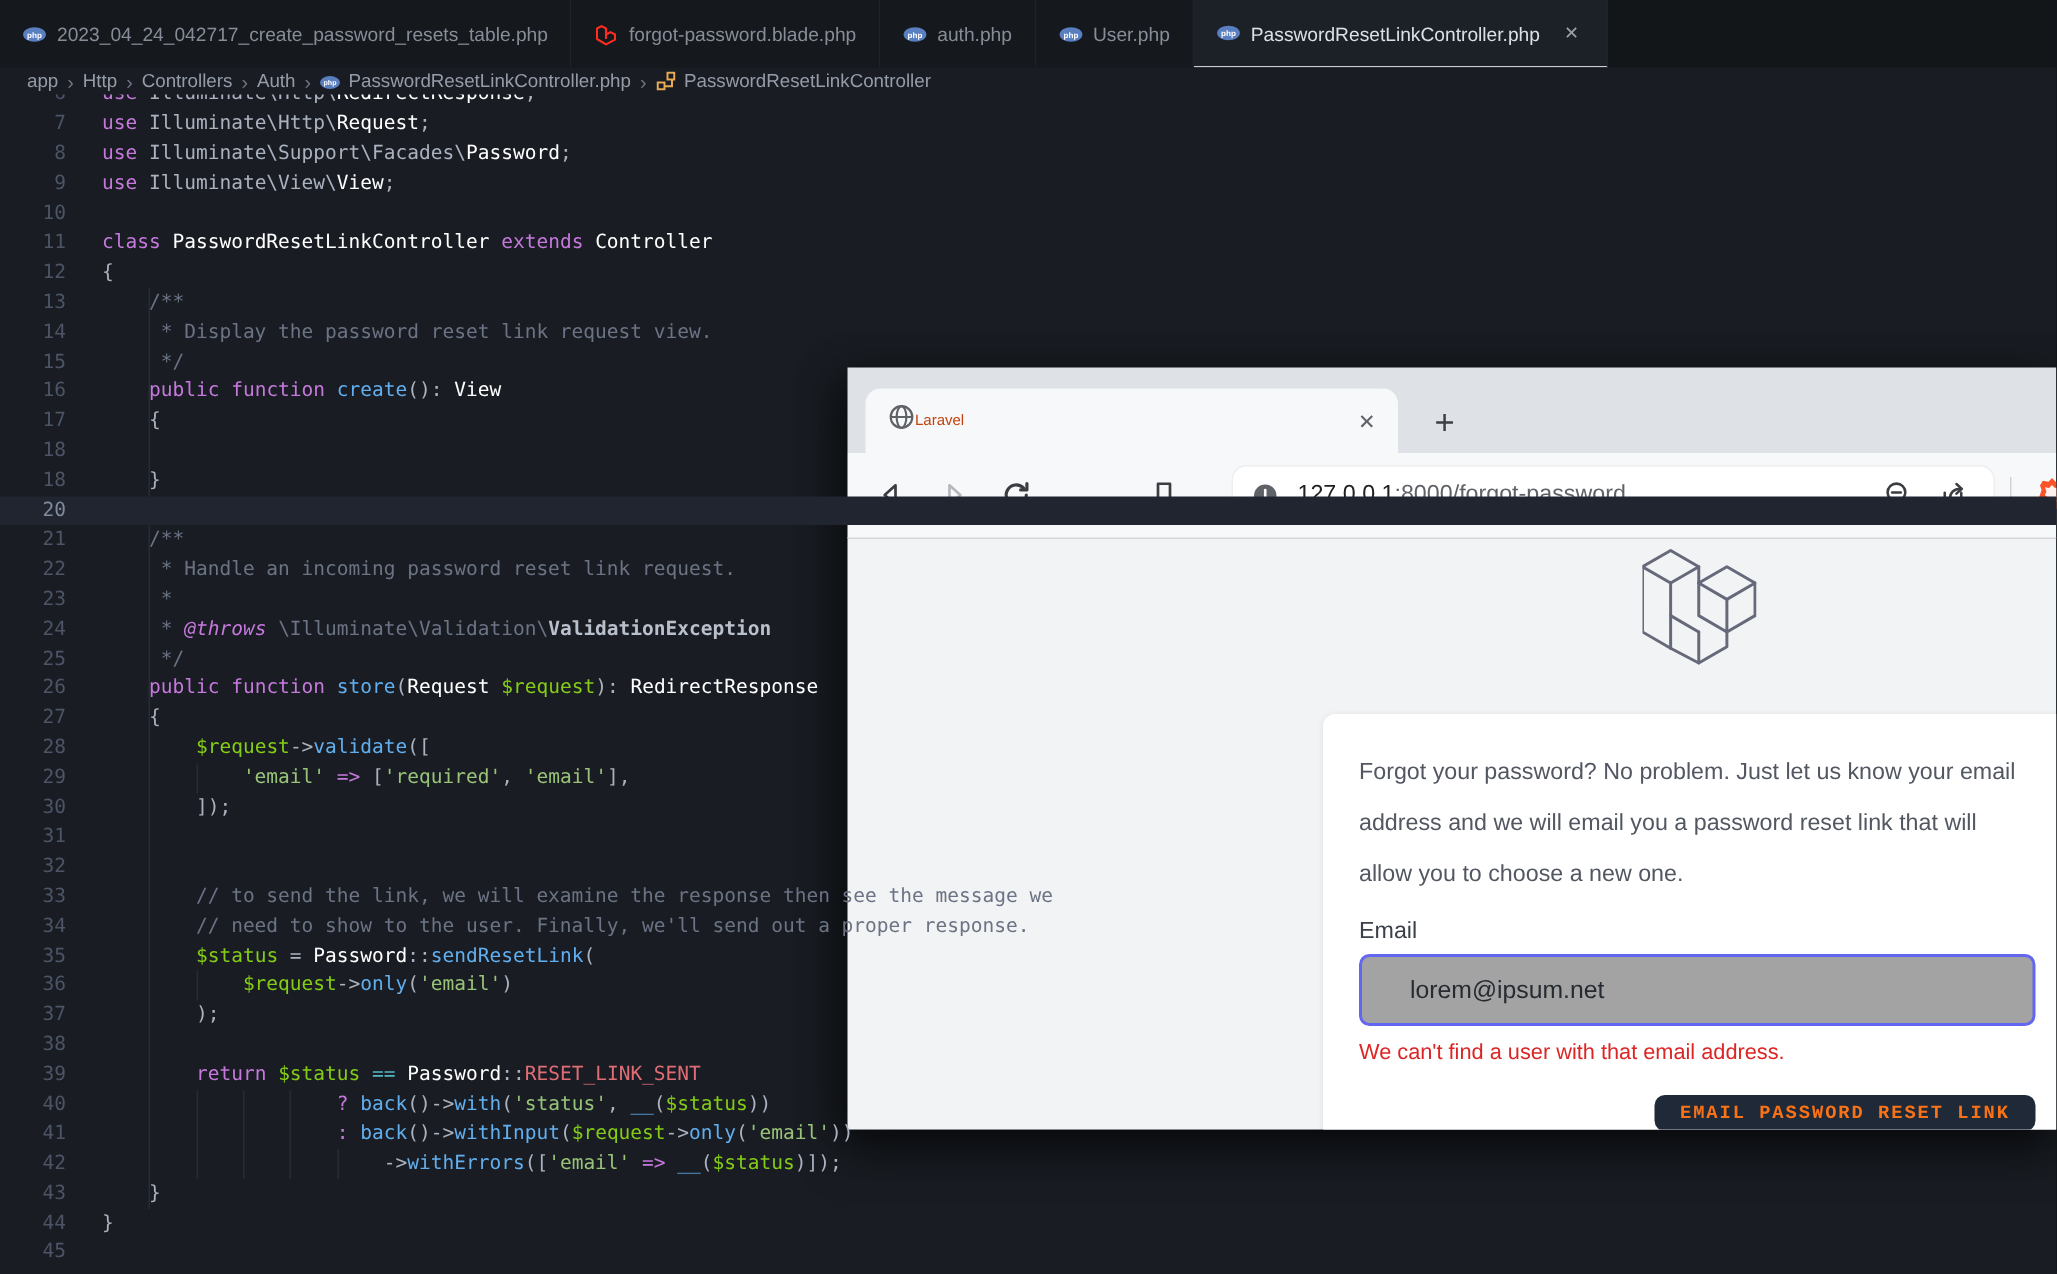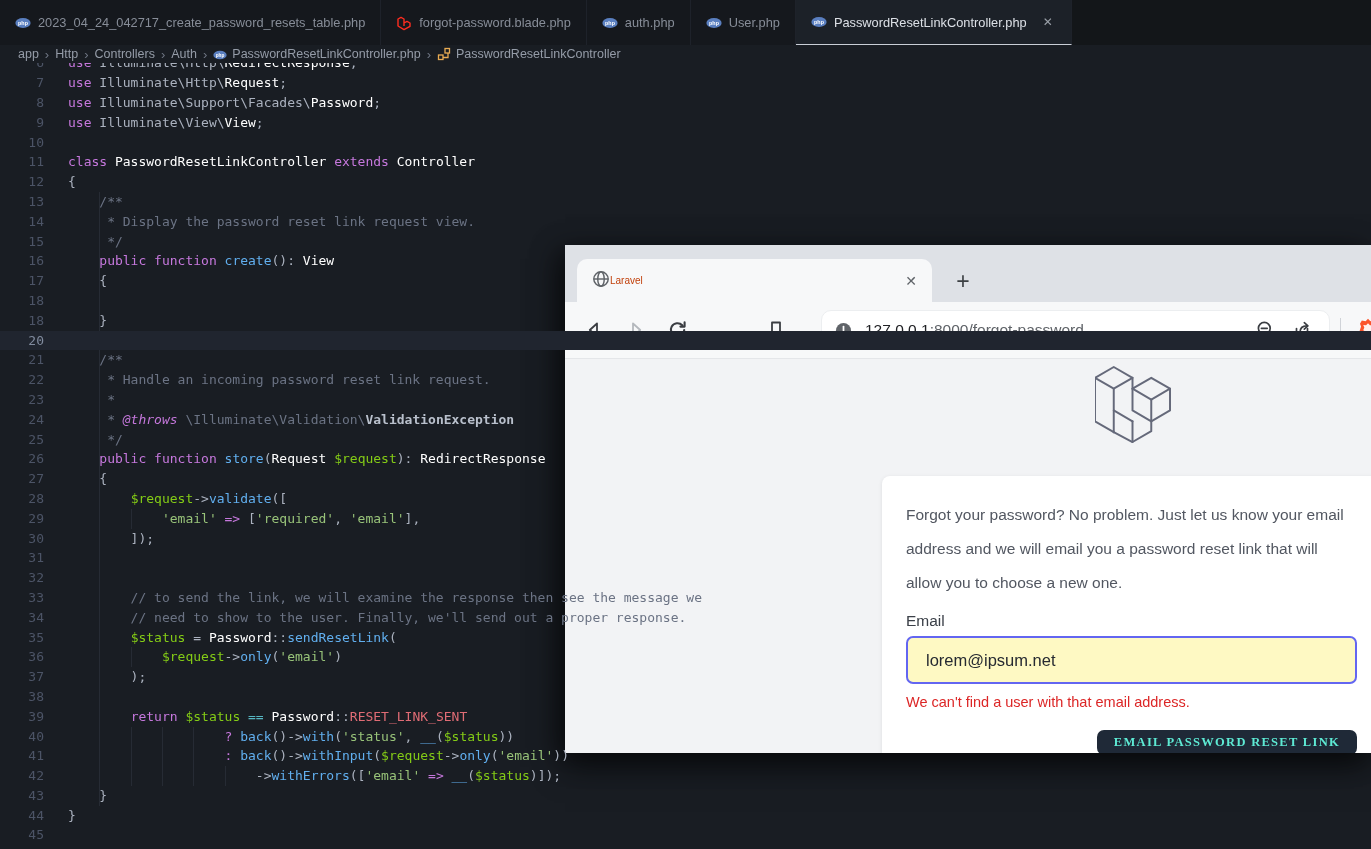--- a/index.html
+++ b/index.html
@@ -59,27 +59,27 @@
   .url-host{color:#202124;} .url-rest{color:#5f6368;}
   .tb-divider{width:1px;height:24px;background:#d0d3d8;margin:0 10px;flex:none;}
 
   .b-page{position:relative;height:394px;background:#f2f3f5;overflow:hidden;}
   #laravel-logo{position:absolute;left:530px;top:6px;}
   .card{position:absolute;left:317px;top:117px;width:499px;height:420px;background:#ffffff;
         border-radius:8px;box-shadow:0 1px 4px rgba(0,0,0,.09);padding:22px 24px;box-sizing:border-box;}
   .intro{font-size:15.5px;line-height:34px;color:#525761;margin:0;}
   .email-label{display:block;margin-top:12px;font-size:15.5px;color:#3b4048;}
   .email-input{display:block;margin-top:6px;width:100%;height:48px;border:2px solid #6366f1;
-               border-radius:7px;padding:0 18px;box-sizing:border-box;font-size:16.5px;color:#262a31;
-               font-family:"Liberation Sans",sans-serif;outline:none;background:#fef9c3;}
+               border-radius:7px;padding:0 32px;box-sizing:border-box;font-size:16.5px;color:#262a31;
+               font-family:"Liberation Sans",sans-serif;outline:none;background:#a3a3a3;}
   .error-text{margin-top:10px;font-size:14.5px;color:#dc2626;}
   .btn-row{display:flex;justify-content:flex-end;margin-top:20px;}
-  .submit-btn{background:#1f2937;color:#5eead4;border:none;border-radius:7px;padding:5px 17px;
+  .submit-btn{background:#1f2937;color:#f97316;border:none;border-radius:7px;padding:5px 17px;
               font-size:12.5px;font-weight:bold;letter-spacing:1.3px;cursor:pointer;
-              font-family:Liberation Serif, serif;}
+              font-family:Liberation Mono, monospace;}
 </style>
 </head>
 <body>
 
 <div id="screen">
 
   <div id="vscode">
     <div id="tabbar">
         <div class="etab">
           <span class="tab-icon">

